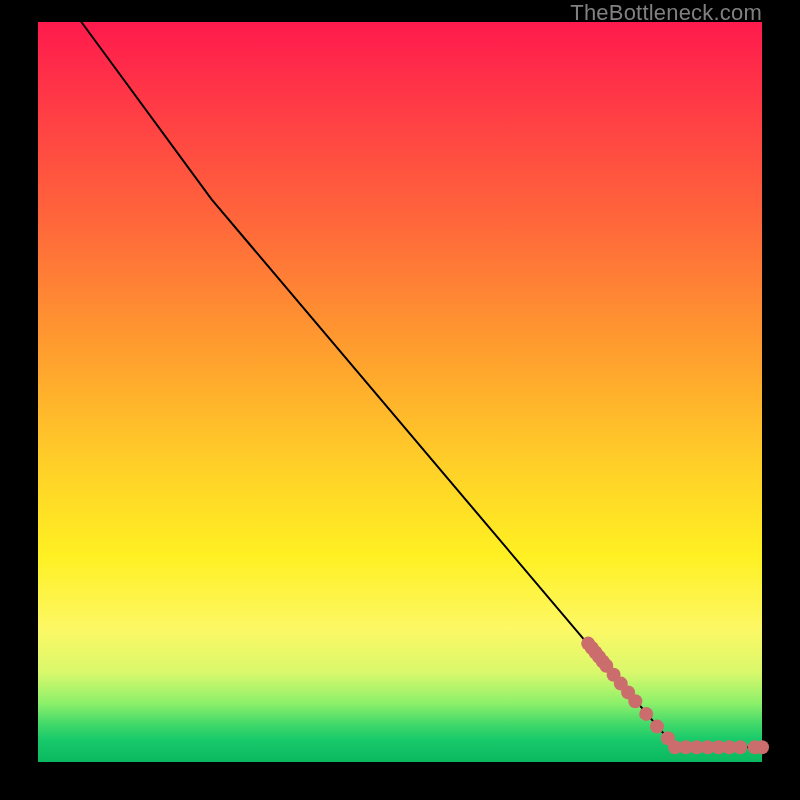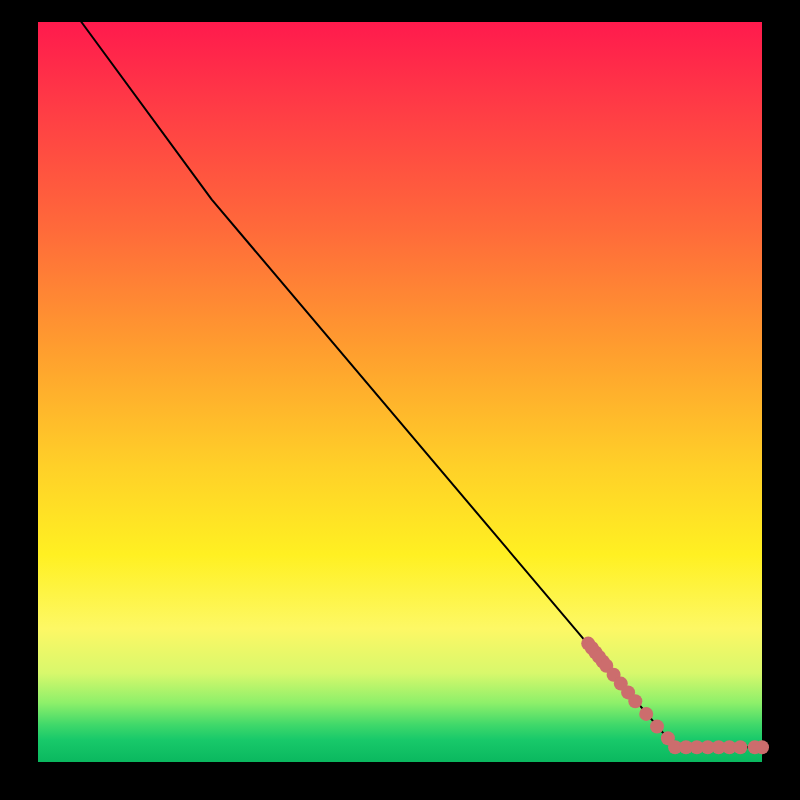--- a/index.html
+++ b/index.html
@@ -55,20 +55,21 @@
     top: 22px;
     width: 724px;
     height: 740px;
     overflow: visible;
   }
 </style>
 </head>
 <body>
 
 <div class="frame">
+  <div class="watermark">TheBottleneck.com</div>
   <div class="plot-area"></div>
   <svg class="overlay" viewBox="0 0 724 740" preserveAspectRatio="none">
     <g>
       <path id="curve-path" fill="none" stroke="#000000" stroke-width="2" stroke-linejoin="round" stroke-linecap="round" d="M43.4 0.0 L173.8 177.6 L637.1 725.2 L724.0 725.2"></path>
     </g>
     <g id="markers-group">
         <circle cx="550.2" cy="621.6" r="7" fill="#cc6d6d"></circle>
         <circle cx="553.9" cy="626.0" r="7" fill="#cc6d6d"></circle>
         <circle cx="557.5" cy="630.5" r="7" fill="#cc6d6d"></circle>
         <circle cx="561.1" cy="634.9" r="7" fill="#cc6d6d"></circle>

